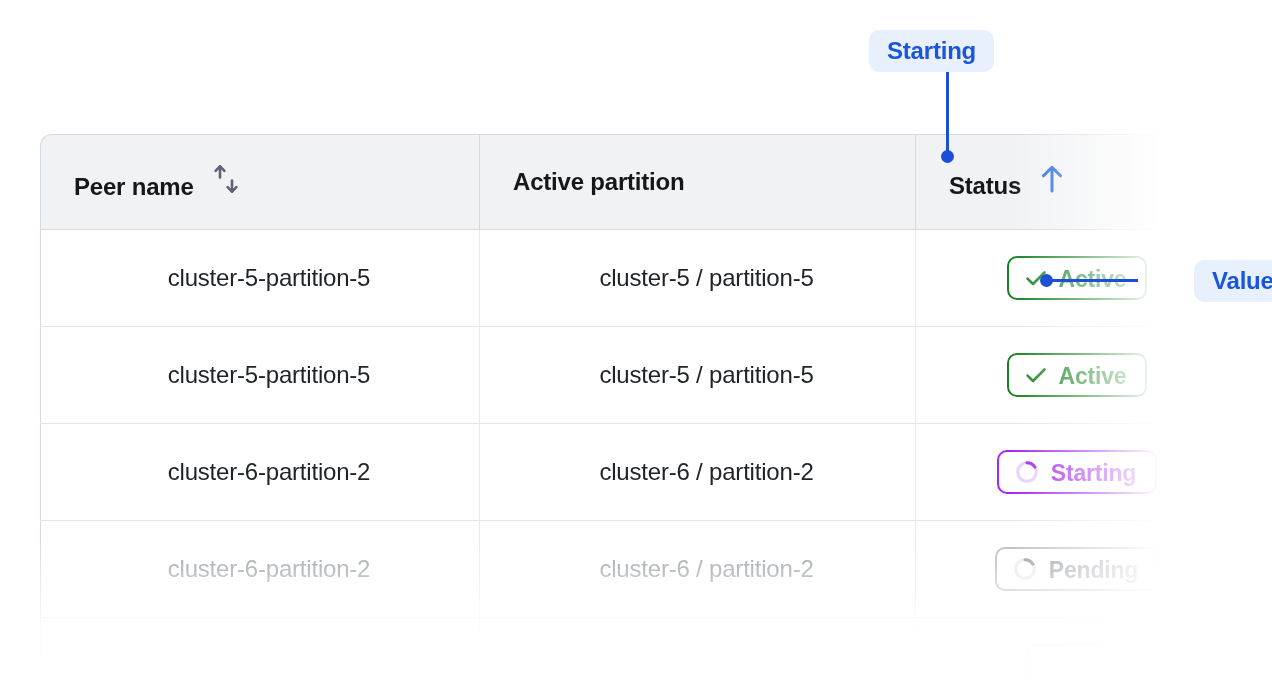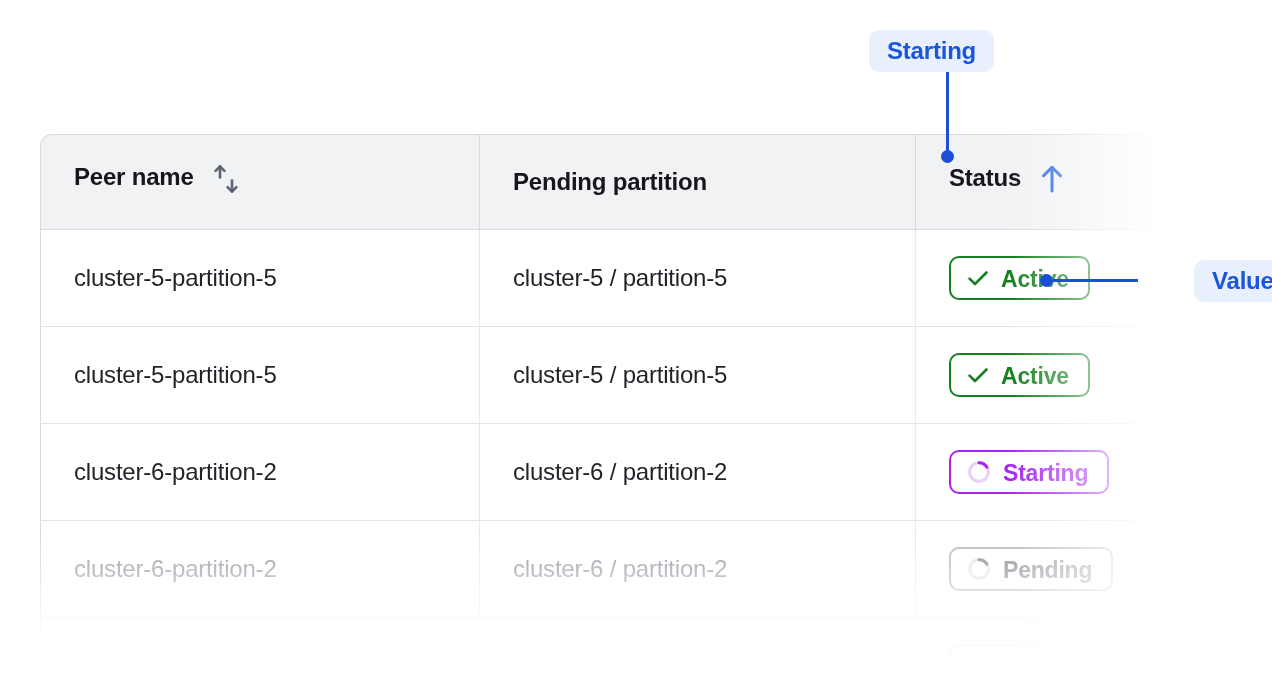--- a/index.html
+++ b/index.html
@@ -51,35 +51,36 @@
   }
   .thead-row th.c0 {
     border-left: 1px solid #d7d9e0;
     border-top-left-radius: 12px;
   }
   .thead-row th.c1 { border-left: 1px solid #d7d9e0; }
   .thead-row th.c2 { border-left: 1px solid #d7d9e0; }
 
   .th-inner {
     display: flex;
-    align-items: flex-start;
+    align-items: flex-end;
     gap: 18px;
   }
 
   td {
     height: 96px;
-    padding: 0 0 0 33px;
+    padding: 0 0 0 18px;
     font-size: 24px;
     color: #1f2226;
     letter-spacing: -0.2px;
     border-bottom: 1px solid #e3e4ea;
     border-left: 1px solid #e8e9ee;
     vertical-align: middle;
     white-space: nowrap;
     background: #fff;
+    text-align: center;
   }
   td.c0 { border-left: 1px solid #d7d9e0; }
 
   tr.dim td { color: #9ba0a8; }
 
   
   .pill {
     display: inline-flex;
     align-items: center;
     gap: 11px;
@@ -189,21 +190,21 @@
                 <path d="M3.6 7.9L8 3.3L12.4 7.9" stroke="#5c6270" stroke-width="2.6" stroke-linecap="round" stroke-linejoin="round"></path>
                 <path d="M20 17.5V28.5" stroke="#5c6270" stroke-width="2.6" stroke-linecap="round"></path>
                 <path d="M15.6 24.1L20 28.7L24.4 24.1" stroke="#5c6270" stroke-width="2.6" stroke-linecap="round" stroke-linejoin="round"></path>
               </svg>
             </span>
           </span>
         </th>
 
         <th class="c1" style="width:402px">
           <span class="th-inner">
-            <span>Pending partition</span>
+            <span>Active partition</span>
           </span>
         </th>
 
         <th class="c2">
           <span class="th-inner">
             <span>Status</span>
             <span>
               <svg width="26" height="30" viewBox="0 0 26 30" fill="none" aria-hidden="true">
                 <path d="M13 27V4" stroke="#1a5fe0" stroke-width="3" stroke-linecap="round"></path>
                 <path d="M4.5 11.8L13 3.3L21.5 11.8" stroke="#1a5fe0" stroke-width="3" stroke-linecap="round" stroke-linejoin="round"></path>

